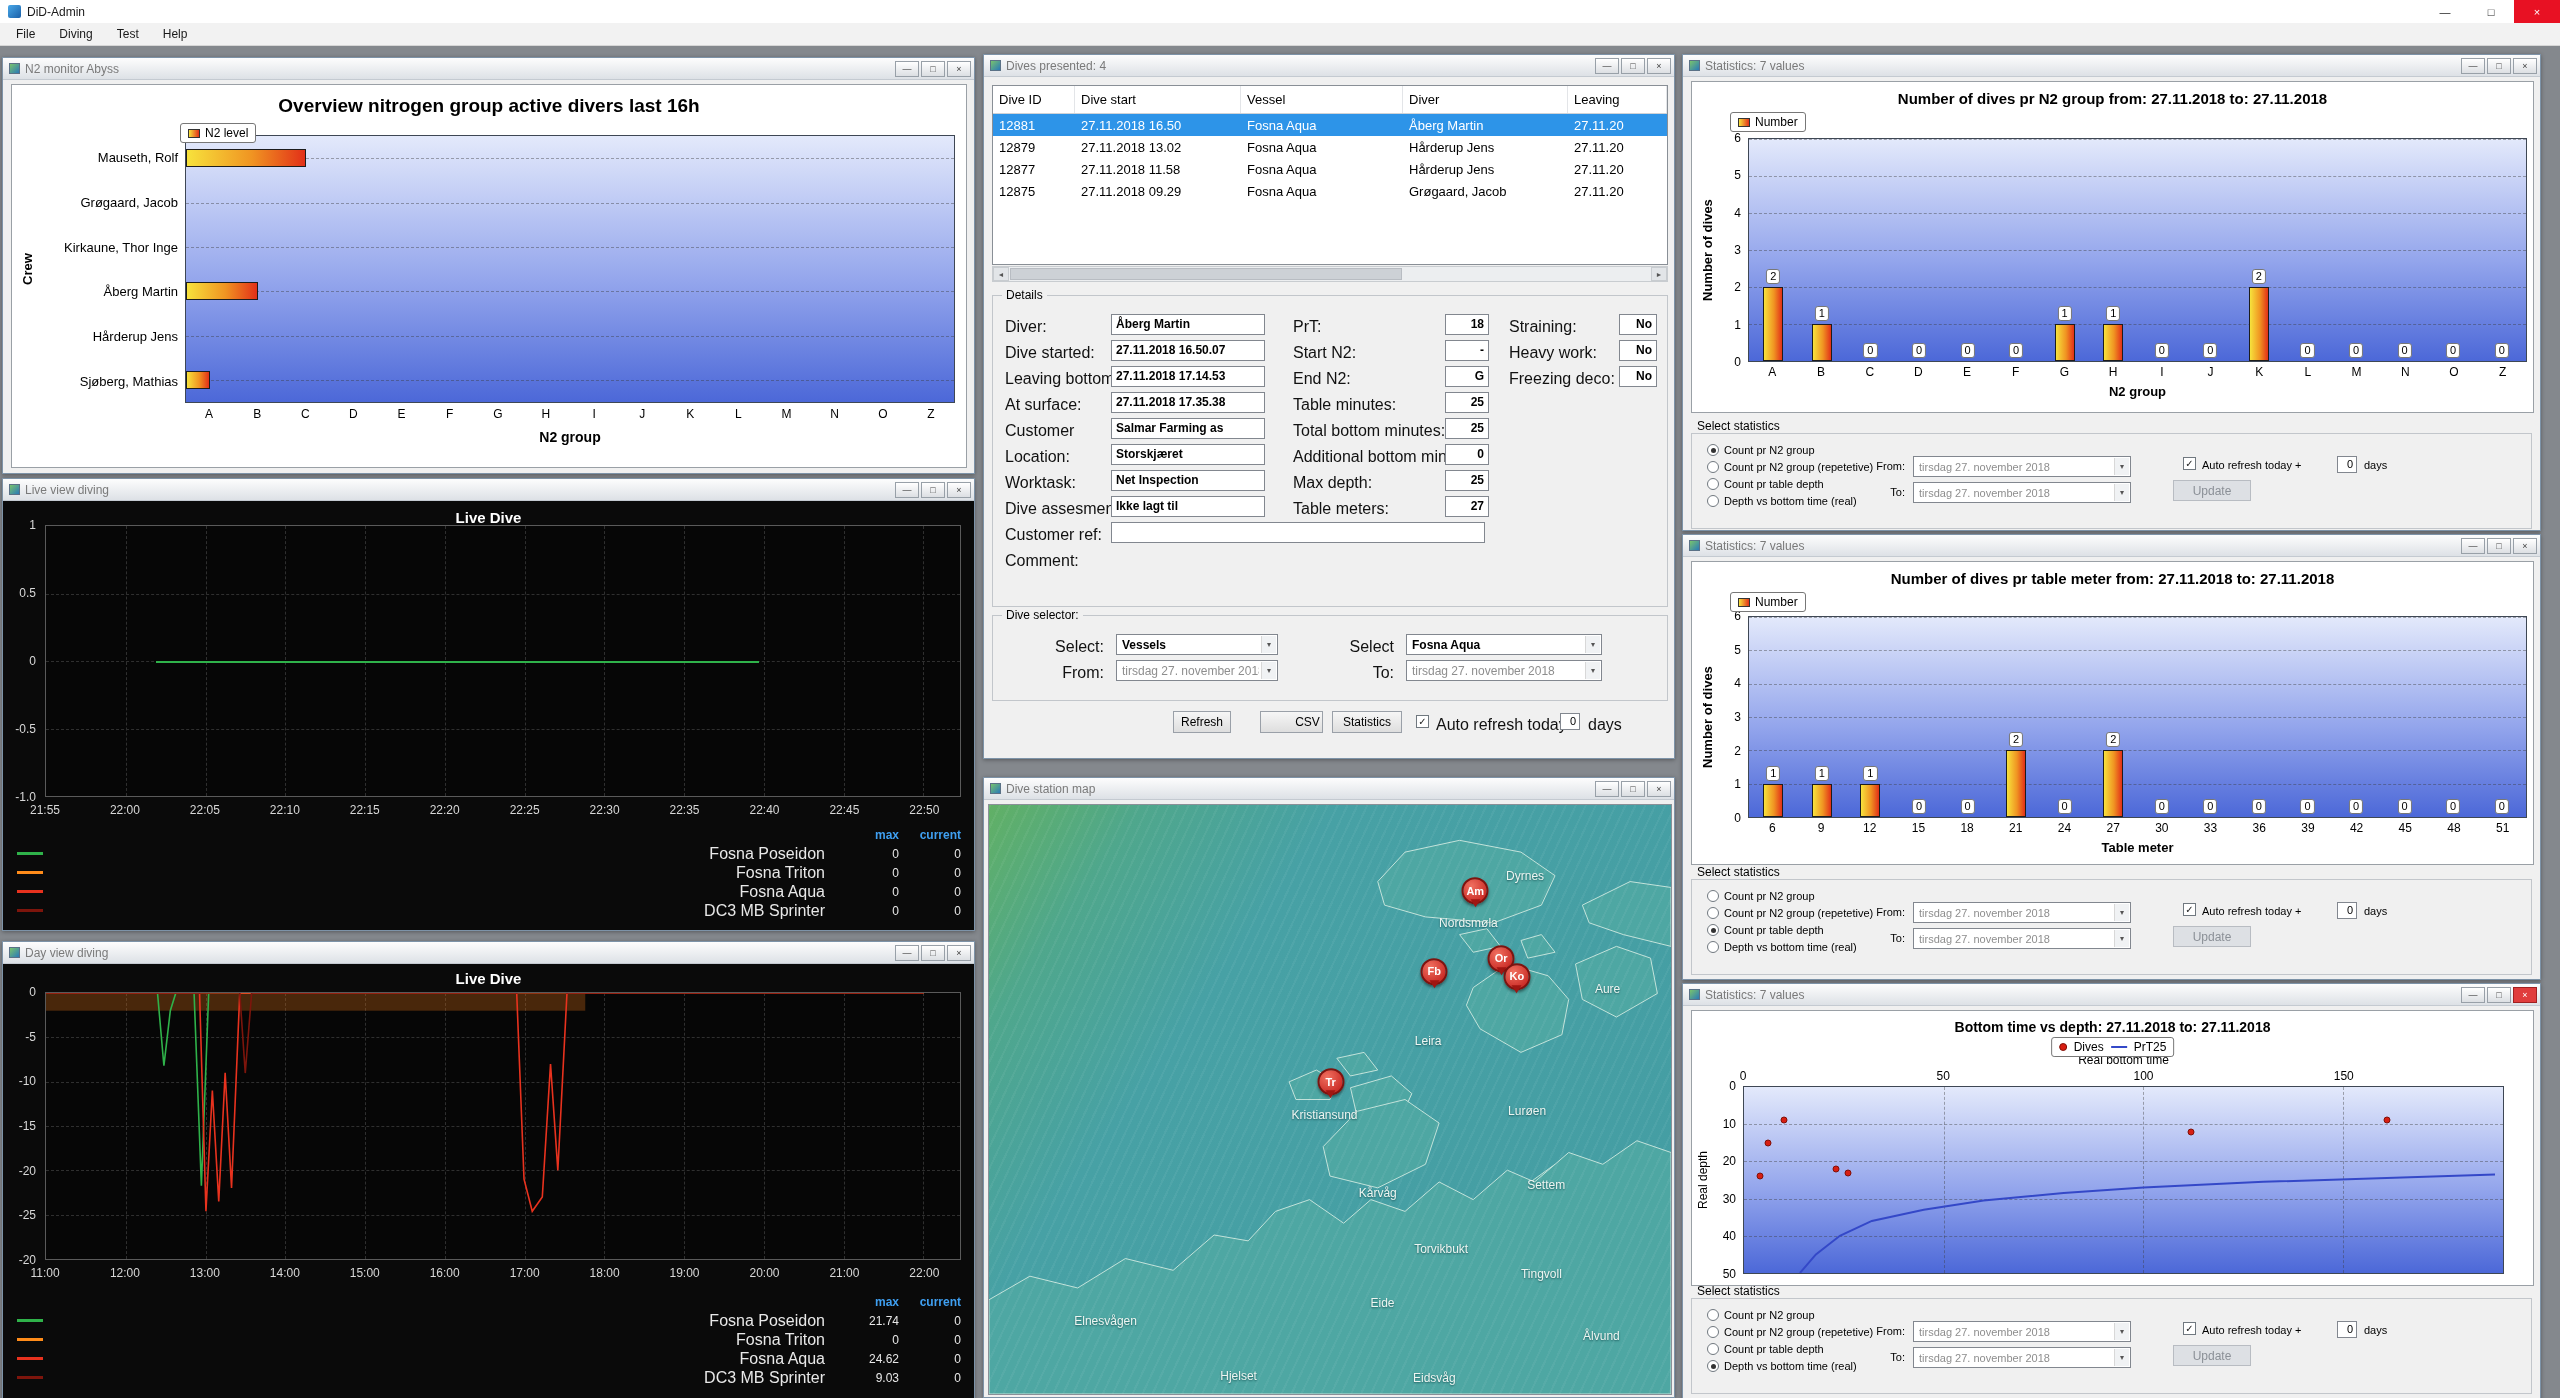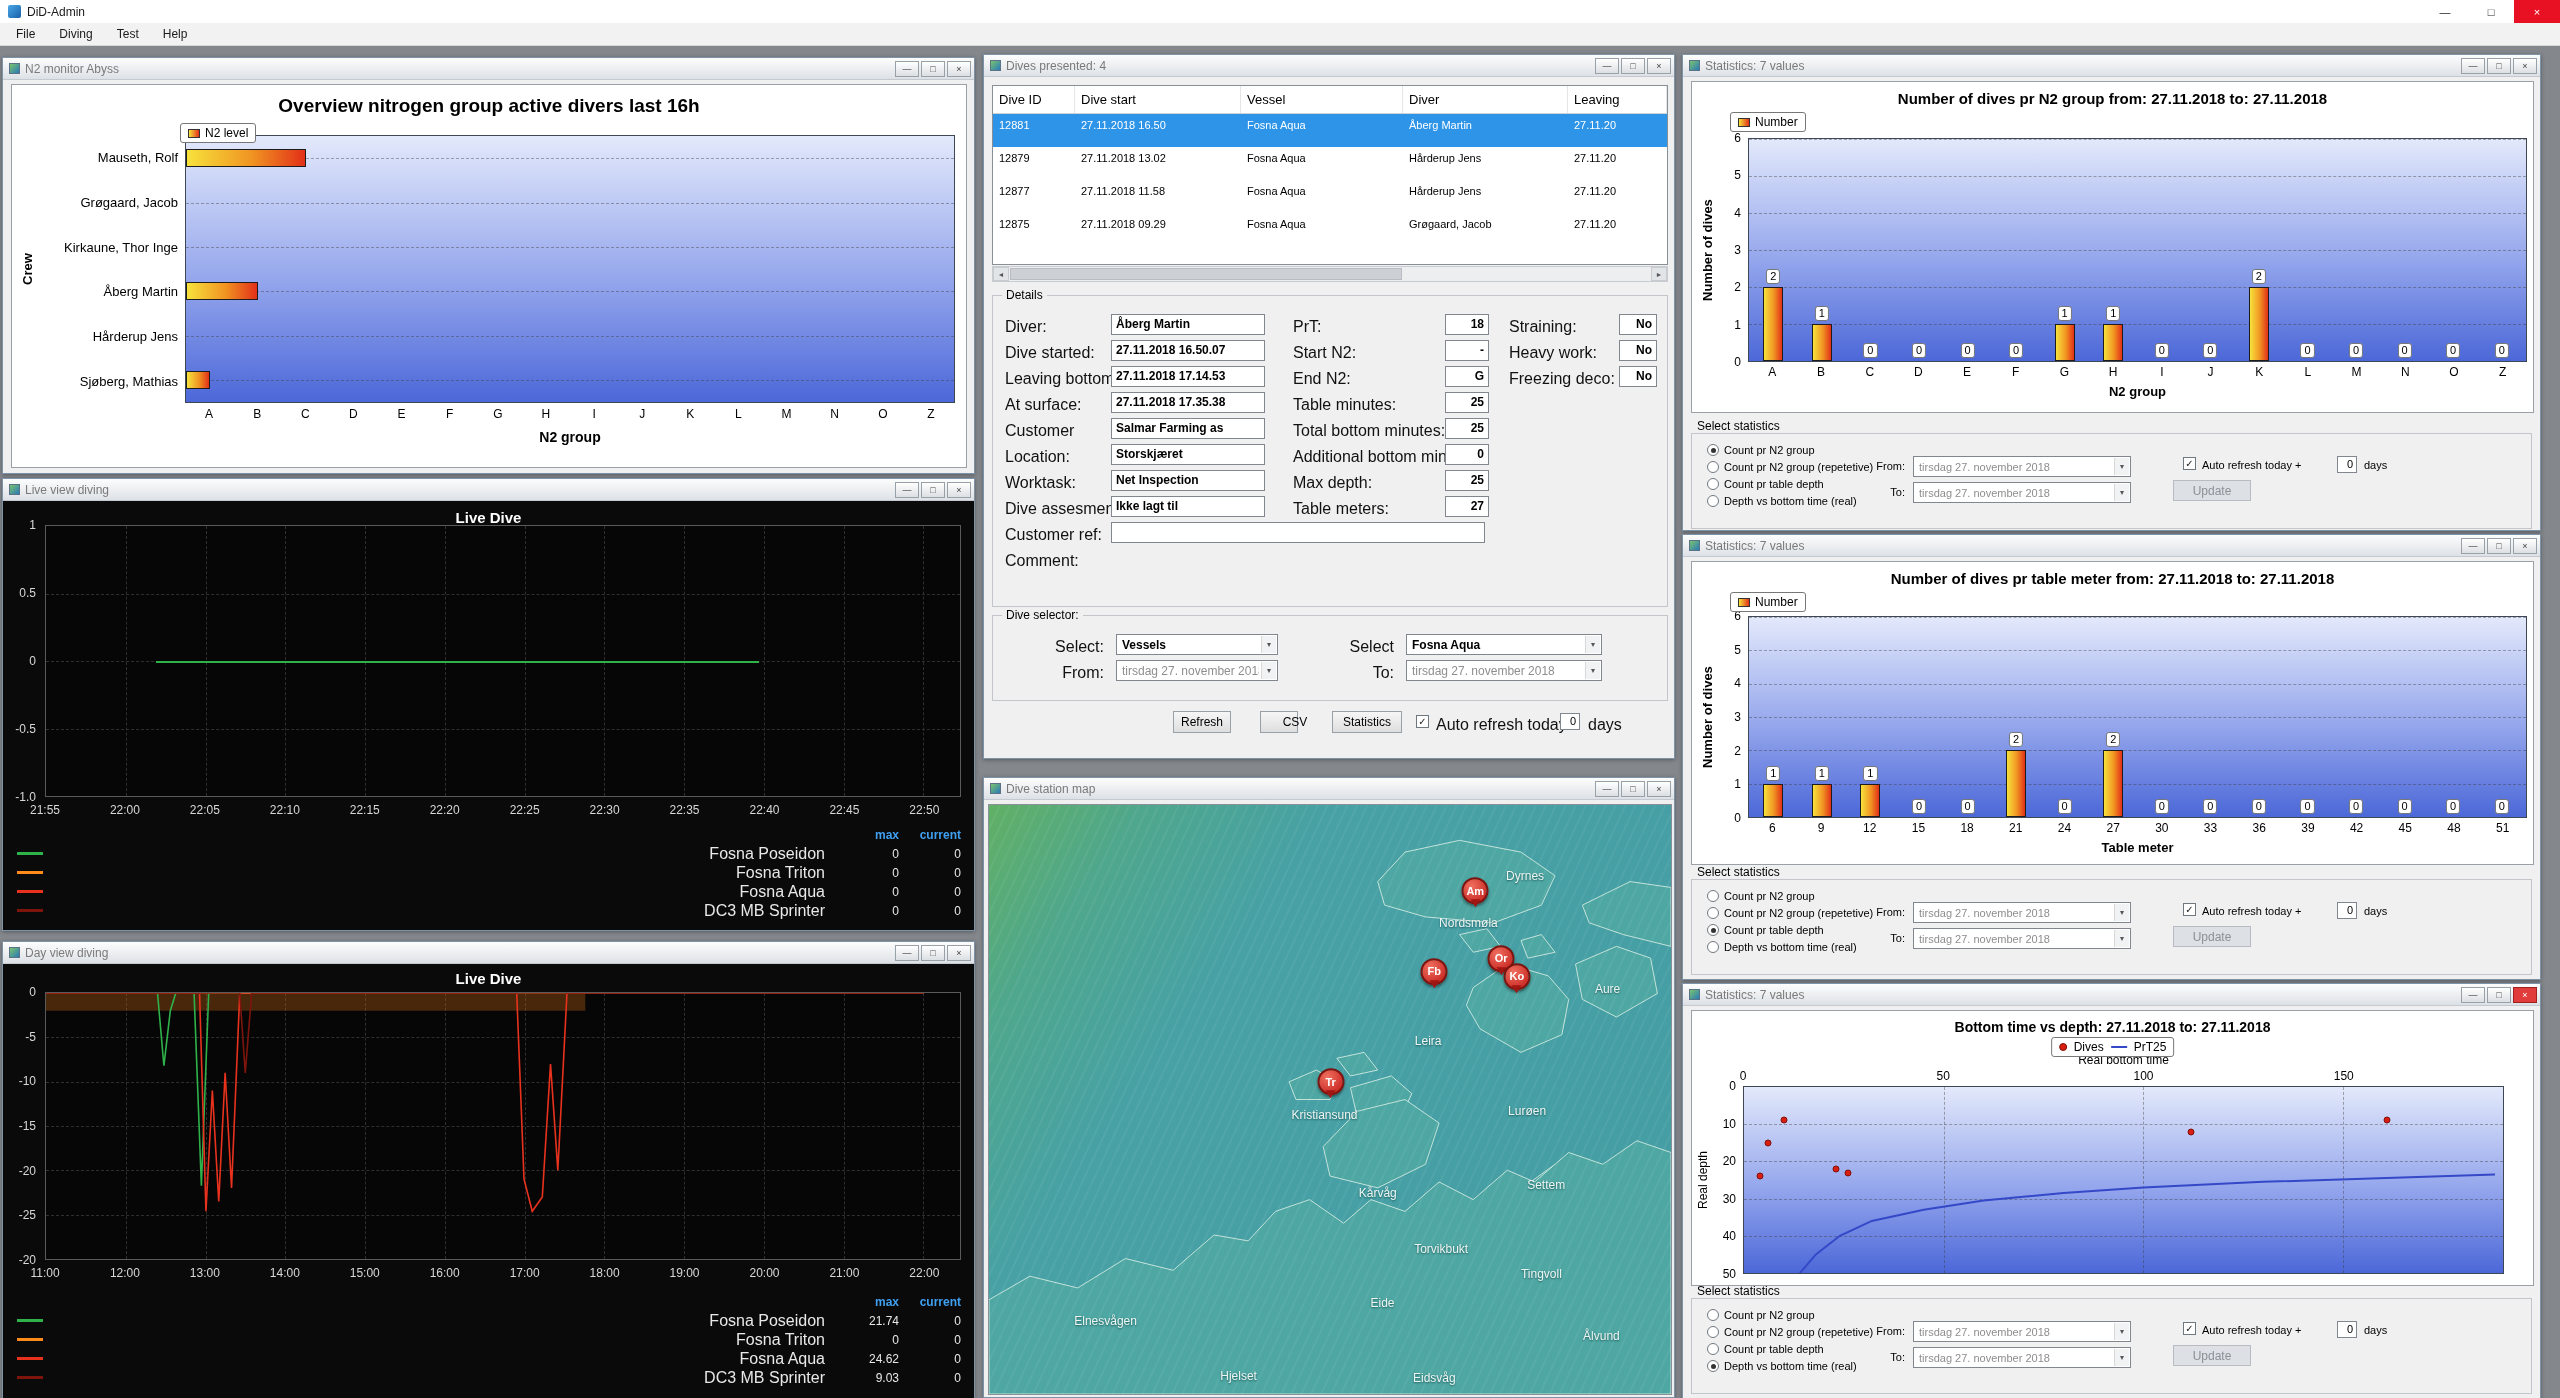--- a/index.html
+++ b/index.html
@@ -80,21 +80,21 @@
   .leg-swatch{width:26px;height:3px;display:inline-block;}
   .leg-name{color:#e8e8e8;font-size:16px;text-align:right;}
   .leg-val{color:#e8e8e8;font-size:12px;text-align:right;}
   .hdr{color:#3f9ff0;font-weight:bold;font-size:12px;text-align:right;}
 
   
   #w-dives{left:983px;top:54px;width:692px;height:705px;}
   #dives-table{position:absolute;left:8px;top:30px;width:676px;height:180px;background:#fff;border:1px solid #898f96;overflow:hidden;}
   #dives-thead{display:grid;grid-template-columns:82px 166px 162px 165px 1fr;height:28px;border-bottom:1px solid #cfd2d6;}
   #dives-thead .th{padding:6px 0 0 6px;font-size:13px;border-right:1px solid #e3e5e8;white-space:nowrap;overflow:hidden;}
-  .dt-row{display:grid;grid-template-columns:82px 166px 162px 165px 1fr;height:33px;line-height:23px;font-size:11px;}
+  .dt-row{display:grid;grid-template-columns:82px 166px 162px 165px 1fr;height:22px;line-height:23px;font-size:13px;}
   .dt-row .td{padding:0 6px;white-space:nowrap;overflow:hidden;}
   .dt-row.sel{background:#2d94e8;color:#fff;}
   .hscroll{position:absolute;height:16px;background:#eceef0;border:1px solid #c8ccd0;}
   #dives-scroll{left:8px;top:211px;width:676px;}
   .hs-btn{position:absolute;top:0;bottom:0;width:16px;background:#e2e5e8;border:1px solid #c8ccd0;color:#555;font-size:7px;display:flex;align-items:center;justify-content:center;}
   .hs-thumb{position:absolute;top:1px;bottom:1px;left:17px;width:392px;background:#cdd1d6;border:1px solid #b8bcc2;}
   .gbox{position:absolute;border:1px solid #c2c6cb;}
   .glabel{position:absolute;background:#f0f0f0;font-size:12px;padding:0 4px;z-index:2;}
   #details-box{left:8px;top:240px;width:676px;height:312px;}
   #details-label{left:18px;top:233px;}
@@ -534,21 +534,21 @@
       <span class="cv">tirsdag 27. november 2018</span>
       <span class="arr">▾</span>
     </div>
     <div class="dlabel r" style="left:360px;top:609px;width:50px;">To:</div>
     <div class="combo" style="left:422px;top:605px;width:196px;">
       <span class="cv">tirsdag 27. november 2018</span>
       <span class="arr">▾</span>
     </div>
 
     <div class="btn" style="left:189px;top:656px;width:58px;height:22px;">Refresh</div>
-    <div class="btn" style="left:276px;top:656px;width:38px;height:22px;padding-left:32px;">CSV</div>
+    <div class="btn" style="left:276px;top:656px;width:63px;height:22px;padding-left:32px;">CSV</div>
     <div class="btn" style="left:348px;top:656px;width:70px;height:22px;">Statistics</div>
     <span class="cb" style="position:absolute;left:432px;top:660px;">✓</span>
     <span class="dlabel" style="left:452px;top:661px;">Auto refresh today +</span>
     <span class="dfield num tiny" style="left:576px;top:658px;width:20px;">0</span>
     <span class="dlabel" style="left:604px;top:661px;">days</span>
   </div>
 
   <div class="win" id="w-map">
     <div class="tbar">
       <span class="ticon"></span>

